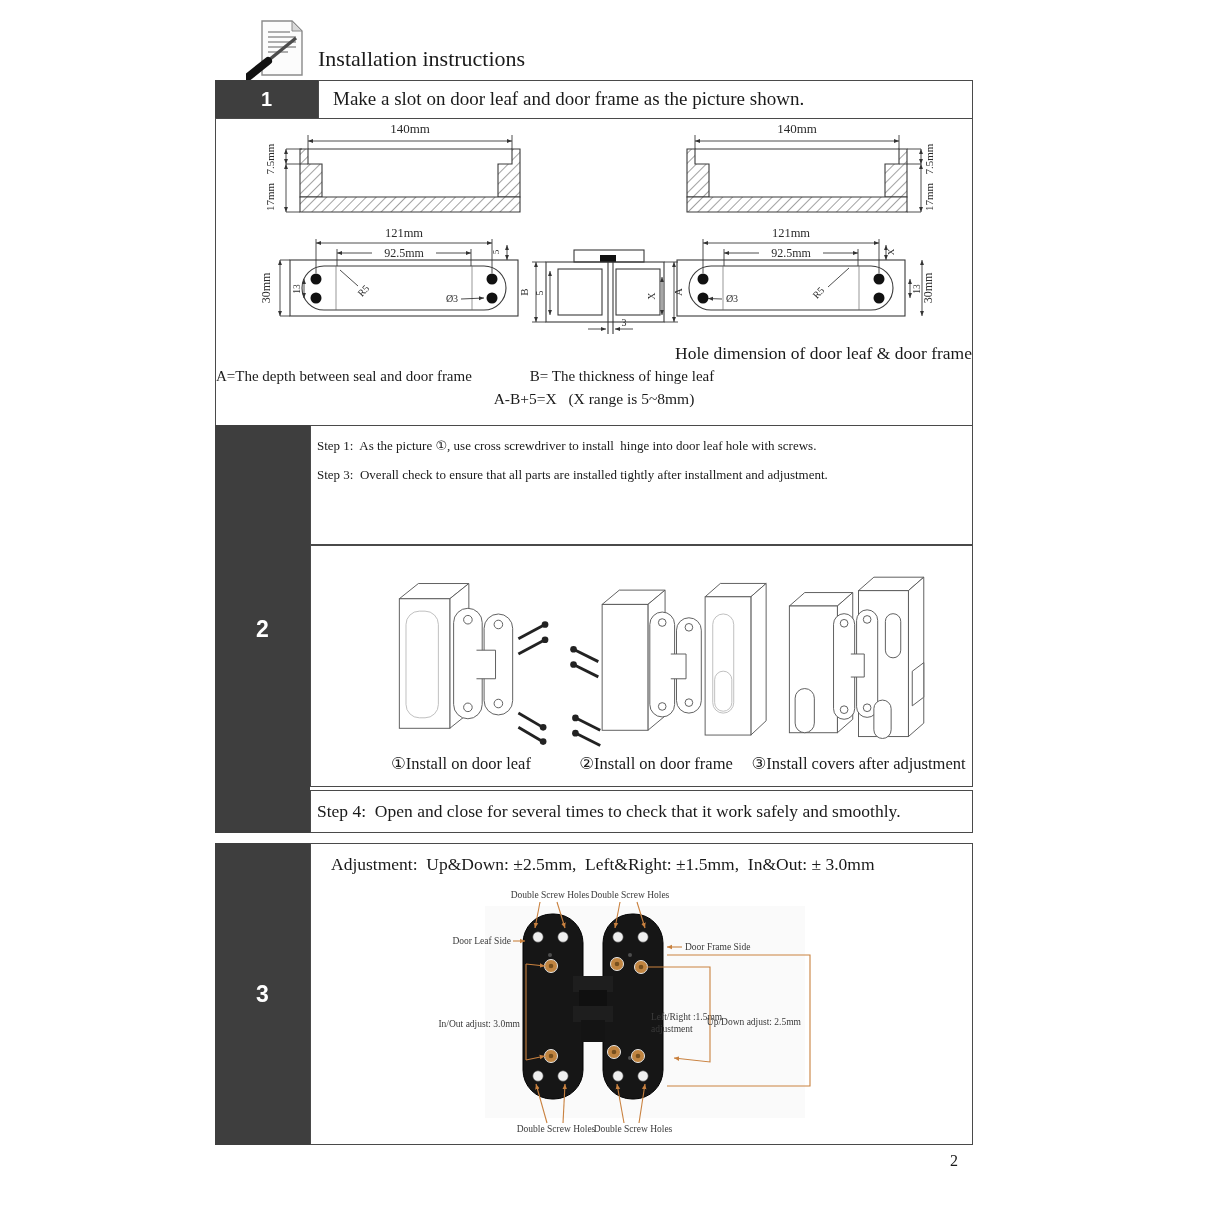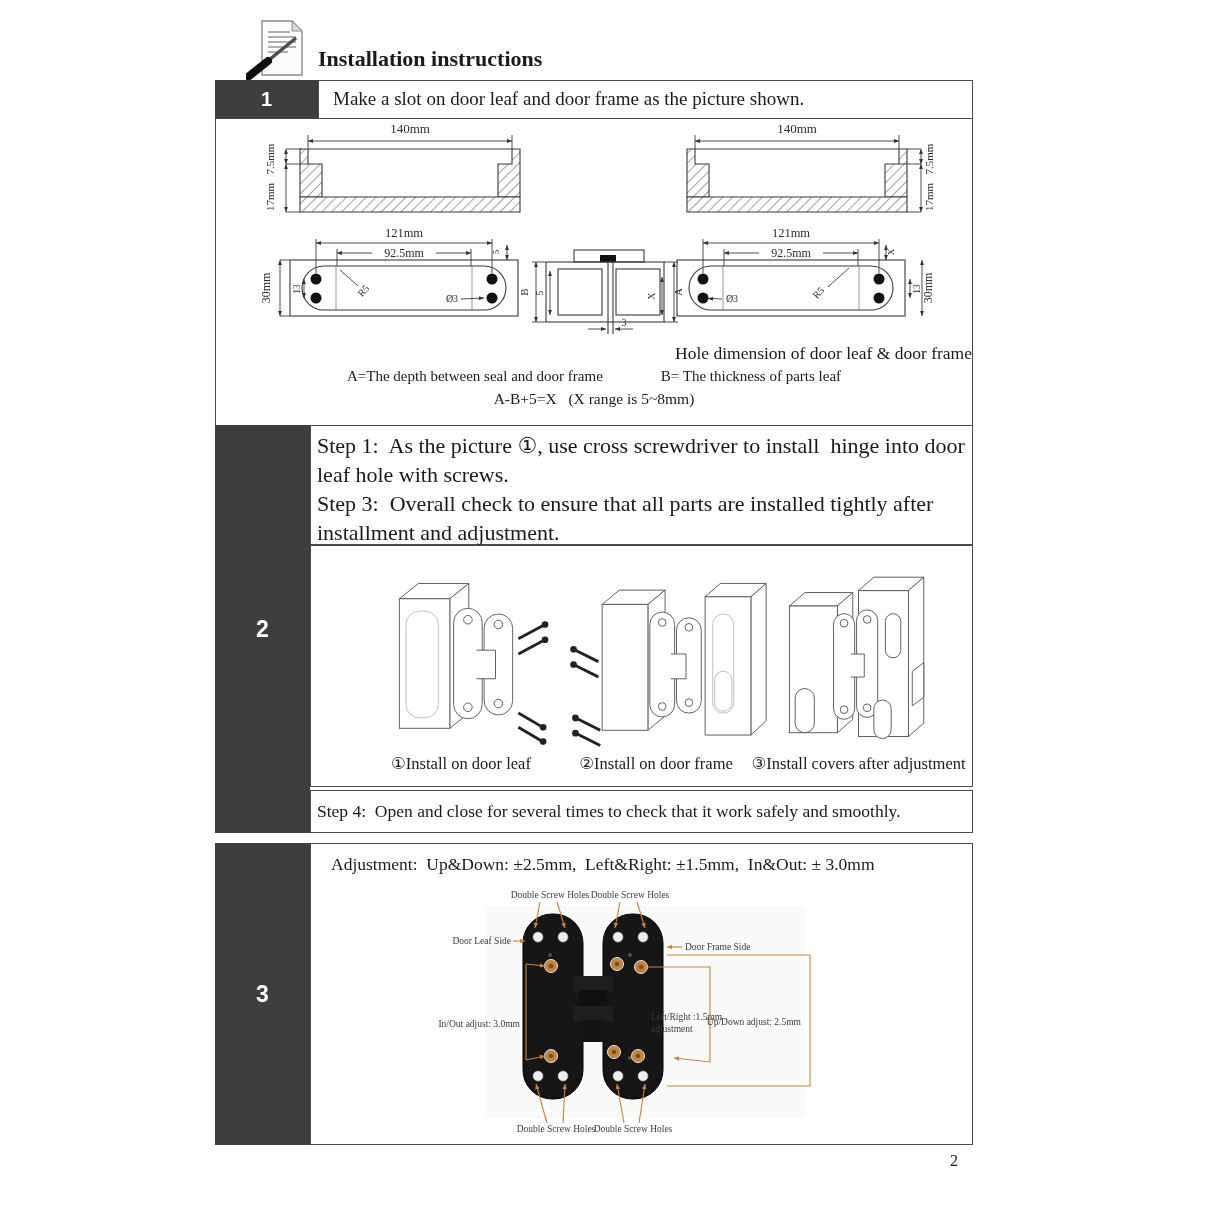--- a/index.html
+++ b/index.html
@@ -3,23 +3,23 @@
 <meta charset="utf-8">
 <style>
   html,body{margin:0;padding:0;}
   body{width:1214px;height:1214px;position:relative;background:#ffffff;
        font-family:"Liberation Serif","DejaVu Serif","DejaVu Sans",serif;color:#1a1a1a;}
   .abs{position:absolute;box-sizing:border-box;}
   .bordered{border:1px solid #4a4a4a;background:#fff;}
   .numbox{background:#3e3e3e;color:#fff;display:flex;align-items:center;justify-content:center;
           font-family:"Liberation Sans","DejaVu Sans",sans-serif;font-weight:bold;}
   .pre{white-space:pre-wrap;}
-  .doc-title{font-weight:bold;font-size:22px;}
+  .doc-title{font-weight:normal;font-size:22px;}
   .sec-title{font-size:19px;line-height:36px;padding-left:14px;}
-  .steps{font-size:22px;line-height:29px;padding:5px 4px 0 6px;}
+  .steps{font-size:13px;line-height:29px;padding:5px 4px 0 6px;}
   .steps p{margin:0;}
   .figcap{position:absolute;font-size:16.5px;text-align:center;}
   .cap-title{font-size:17.5px;text-align:center;}
   .cap-defs{font-size:15px;text-align:center;}
   .cap-formula{font-size:15.5px;text-align:center;}
   svg text{font-family:"Liberation Serif","DejaVu Serif","DejaVu Sans",serif;fill:#2b2b2b;}
   .dim{stroke:#3a3a3a;stroke-width:0.9;fill:none;}
   .part{stroke:#3a3a3a;stroke-width:1.1;}
   .thin{stroke:#6a6a6a;stroke-width:0.7;fill:none;}
   .fig{stroke:#5a5a5a;stroke-width:1;fill:#fff;}
@@ -181,23 +181,23 @@
       <line class="dim" x1="706" y1="141" x2="706" y2="197" marker-start="url(#ka)" marker-end="url(#ka)"></line>
       <text x="716" y="169" font-size="12" text-anchor="middle" transform="rotate(-90 716 169)">30mm</text>
       <line class="dim" x1="506" y1="180" x2="492" y2="179.5" marker-end="url(#ka)"></line>
       <text x="516" y="183" font-size="10" text-anchor="middle">Ø3</text>
       <line class="dim" x1="612" y1="168" x2="633" y2="149"></line>
       <text x="605" y="176" font-size="10" text-anchor="middle" transform="rotate(-48 605 176)">R5</text>
     </g>
   </svg>
 
   <div class="abs cap-title" style="left:0;top:224px;width:756px;text-align:right;">Hole dimension of door leaf &amp; door frame</div>
-  <div class="abs" style="left:0;top:249px;width:756px;display:flex;justify-content:center;gap:58px;">
+  <div class="abs" style="left:0;top:249px;width:756px;display:flex;gap:58px;">
     <span class="cap-defs">A=The depth between seal and door frame</span>
-    <span class="cap-defs">B= The thickness of parts leaf</span>
+    <span class="cap-defs">B= The thickness of hinge leaf</span>
   </div>
   <div class="abs cap-formula pre" style="left:0;top:271px;width:756px;">A-B+5=X   (X range is 5~8mm)</div>
 </div>
 
 <div class="abs numbox" style="left:215px;top:425px;width:95px;height:408px;font-size:23px;">2</div>
 
 <div class="abs bordered steps" style="left:310px;top:425px;width:663px;height:120px;">
   <p class="pre">Step 1:  As the picture ①, use cross screwdriver to install  hinge into door leaf hole with screws.</p>
   <p class="pre">Step 3:  Overall check to ensure that all parts are installed tightly after installment and adjustment.</p>
 </div>

